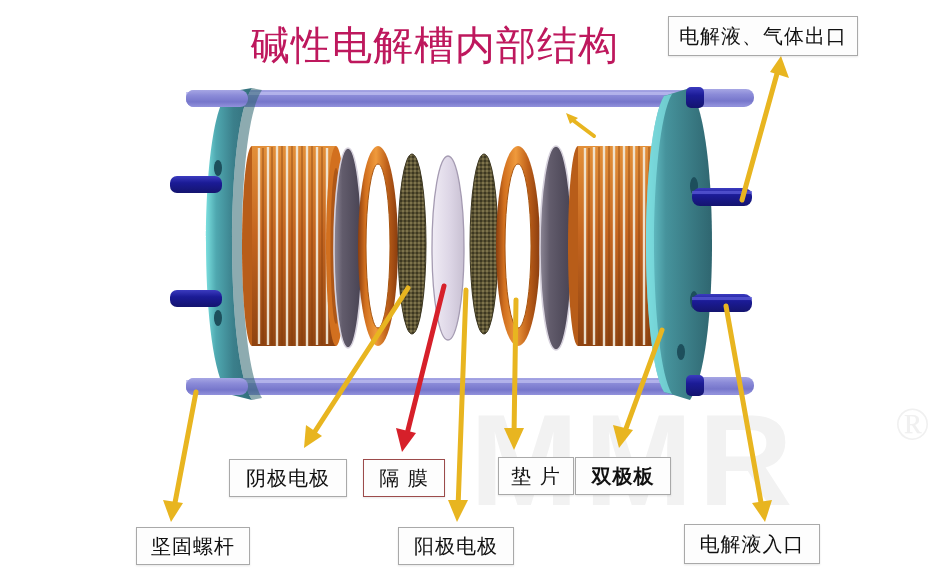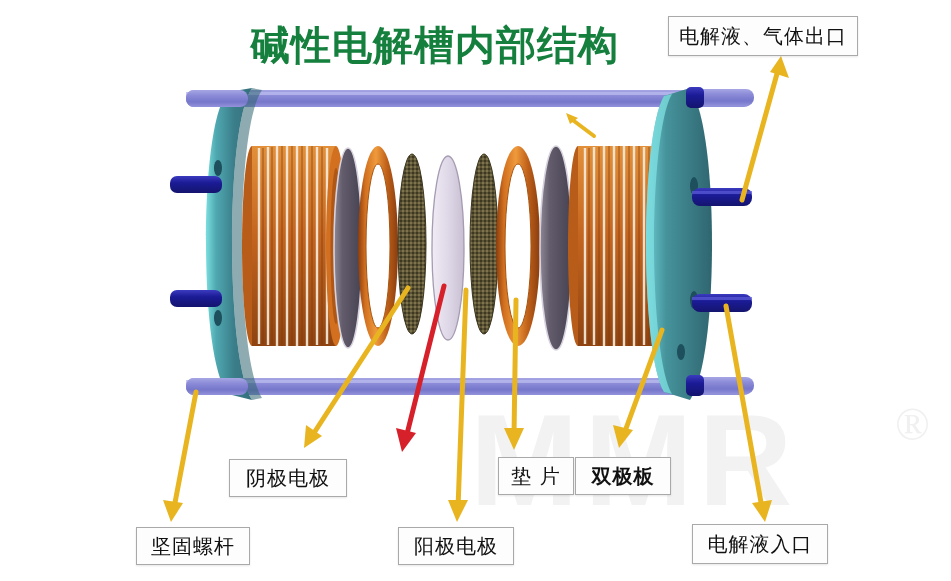--- a/index.html
+++ b/index.html
@@ -31,22 +31,22 @@
     font-size:46px;
     color:#f0f0f0;
     font-family:"Liberation Serif",serif;
   }
 
   
   .title{
     position:absolute;
     left:250px;top:18px;
     font-size:40px;
-    font-weight:bold;
-    color:#15803d;
+    font-weight:normal;
+    color:#be185d;
     letter-spacing:1px;
     font-family:"DejaVu Sans","Liberation Sans",sans-serif;
     white-space:nowrap;
   }
 
   
   .lbl{
     position:absolute;
     box-sizing:border-box;
     background:#fdfdfd;
@@ -325,19 +325,20 @@
         <line x1="662" y1="330" x2="624" y2="434" stroke="#e8b520" stroke-width="5"></line>
         <polygon points="619,448 613,425 633,430" fill="#e8b520"></polygon>
       </g>
     </g>
   </svg>
 
   <div class="title">碱性电解槽内部结构</div>
 
   <div class="lbl" id="lbl-outlet" style="left: 668px; top: 16px; width: 190px; height: 40px;">电解液、气体出口</div>
   <div class="lbl" id="lbl-cathode" style="left: 229px; top: 459px; width: 118px; height: 38px;">阴极电极</div>
+  <div class="lbl red" id="lbl-membrane" style="left: 363px; top: 459px; width: 82px; height: 38px;">隔 膜</div>
   <div class="lbl" id="lbl-gasket" style="left: 478px; top: 457px; width: 76px; height: 38px; margin-left: 20px;">垫 片</div>
   <div class="lbl" id="lbl-bipolar" style="left: 575px; top: 457px; width: 96px; height: 38px; font-weight: bold;">双极板</div>
   <div class="lbl" id="lbl-anode" style="left: 398px; top: 527px; width: 116px; height: 38px;">阳极电极</div>
   <div class="lbl" id="lbl-tierod" style="left: 136px; top: 527px; width: 114px; height: 38px;">坚固螺杆</div>
-  <div class="lbl" id="lbl-inlet" style="left: 684px; top: 524px; width: 136px; height: 40px; margin-left: 8px;">电解液入口</div>
+  <div class="lbl" id="lbl-inlet" style="left: 684px; top: 524px; width: 136px; height: 40px;">电解液入口</div>
 
 </div>
 
 </body></html>

